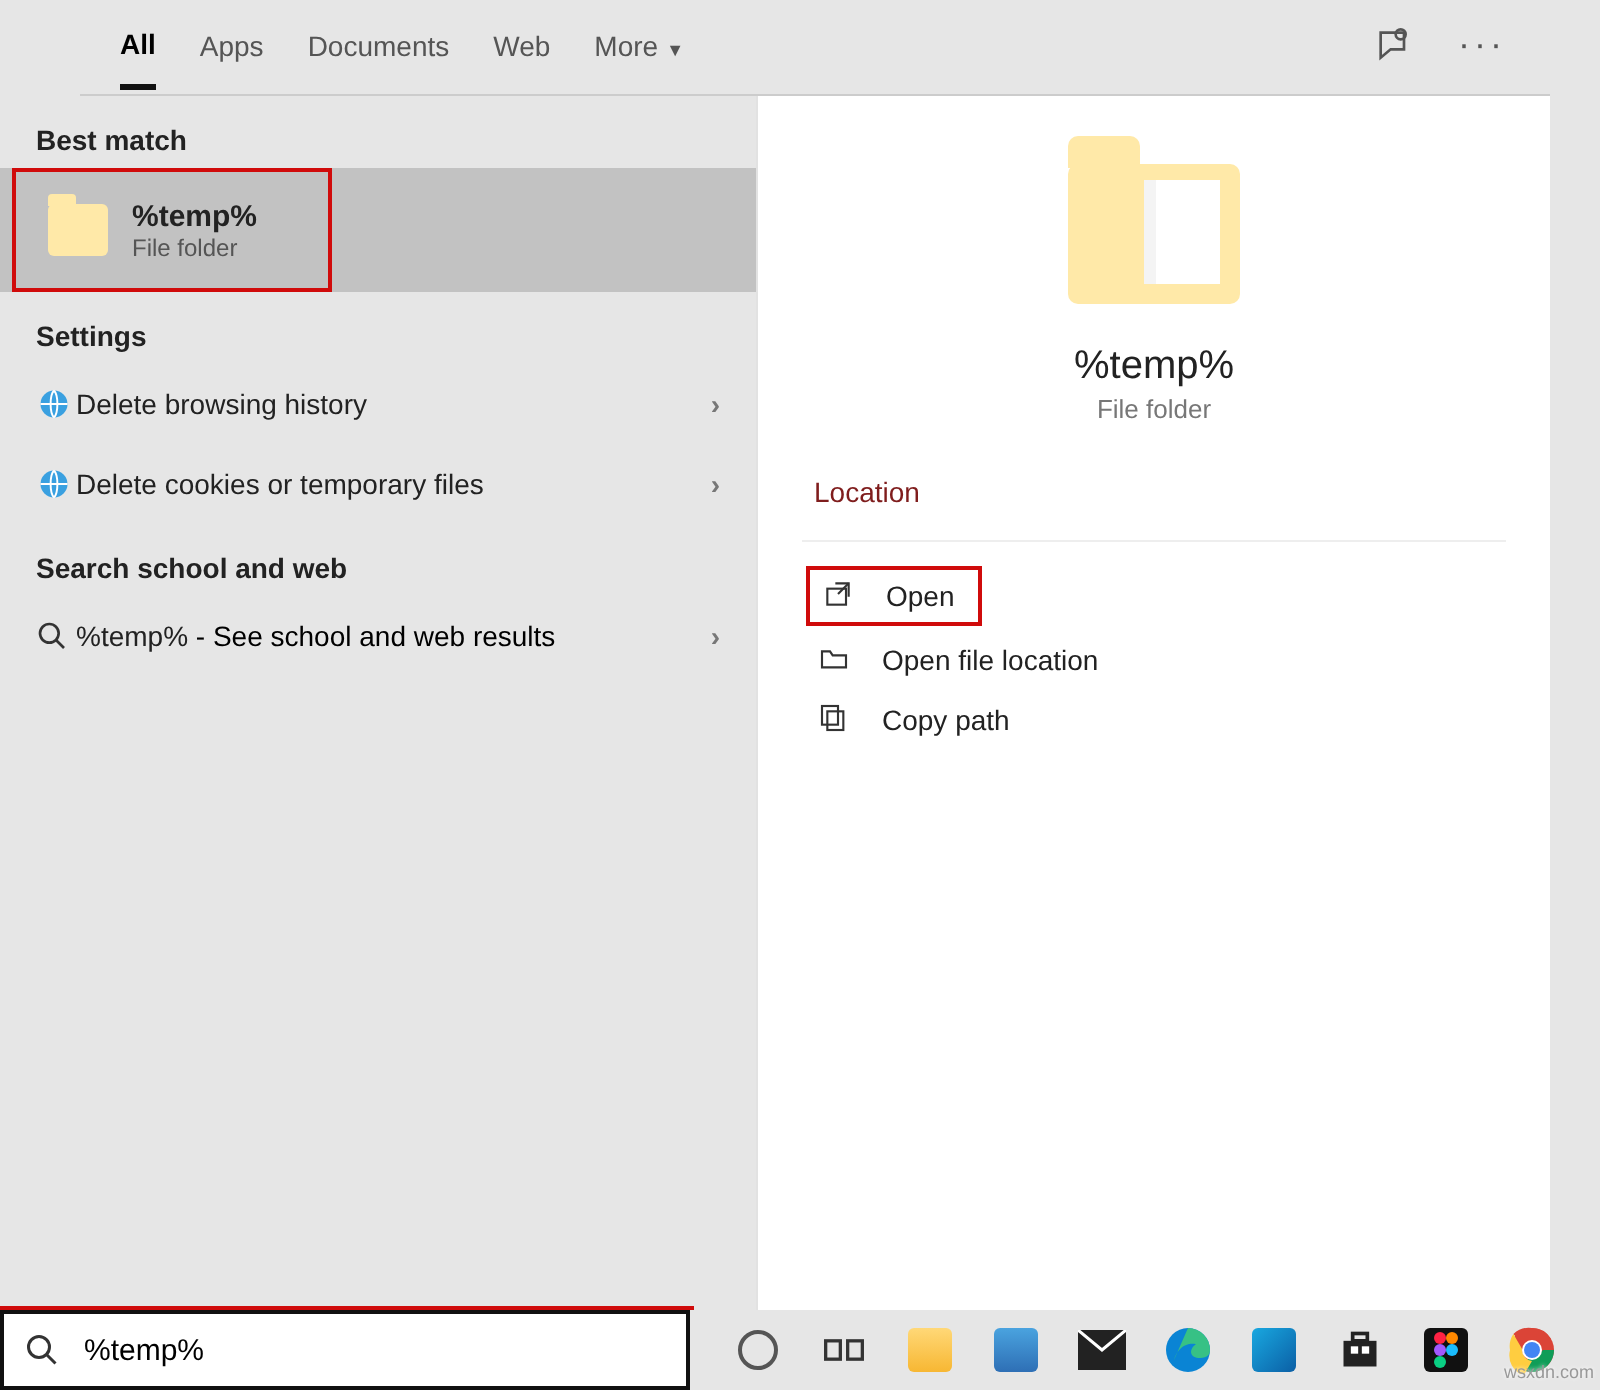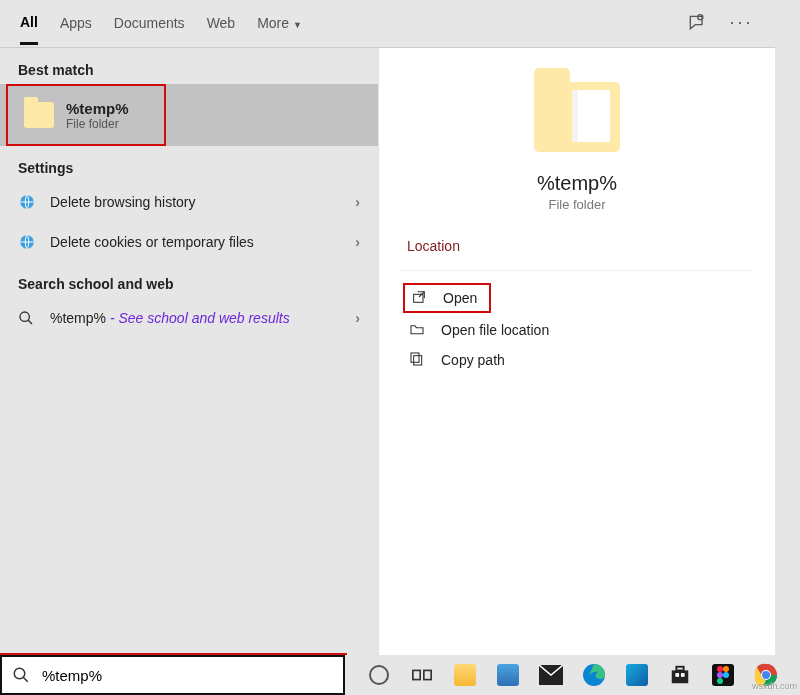--- a/index.html
+++ b/index.html
@@ -25,20 +25,21 @@
     flex-direction: column;
   }
   .tabs {
     display: flex;
     align-items: center;
     gap: 22px;
     padding: 10px 20px 0 20px;
     height: 48px;
     position: relative;
     border-bottom: 1px solid #ccc;
+    margin-left: 40px;
   }
   .tab {
     font-size: 14px;
     color: #555;
     padding-bottom: 12px;
     cursor: pointer;
   }
   .tab.active {
     color: #000;
     font-weight: 600;
@@ -109,32 +110,31 @@
     width:14px; height:6px;
     background:#ffe9a8;
     border-radius:2px 2px 0 0;
   }
   .bm-text .title { font-weight: 600; font-size: 15px;}
   .bm-text .sub { font-size: 12px; color: #555; }
   .row {
     display: flex;
     align-items: center;
     padding: 8px 18px;
-    gap: 12px;
     cursor: pointer;
     min-height: 40px;
   }
   .row .icon-slot { width: 20px; text-align:center; font-size:16px; }
   .row .chev {
     margin-left: auto;
     color: #777;
     font-size: 14px;
     font-weight: 600;
   }
-  .muted { color: #6d28d9; font-style: italic; }
+  .muted { color: #000000; }
   .right-preview {
     text-align: center;
   }
   .big-folder {
     width: 86px; height: 70px;
     background: #ffe9a8;
     border-radius: 5px;
     margin: 10px auto 20px;
     position: relative;
   }

